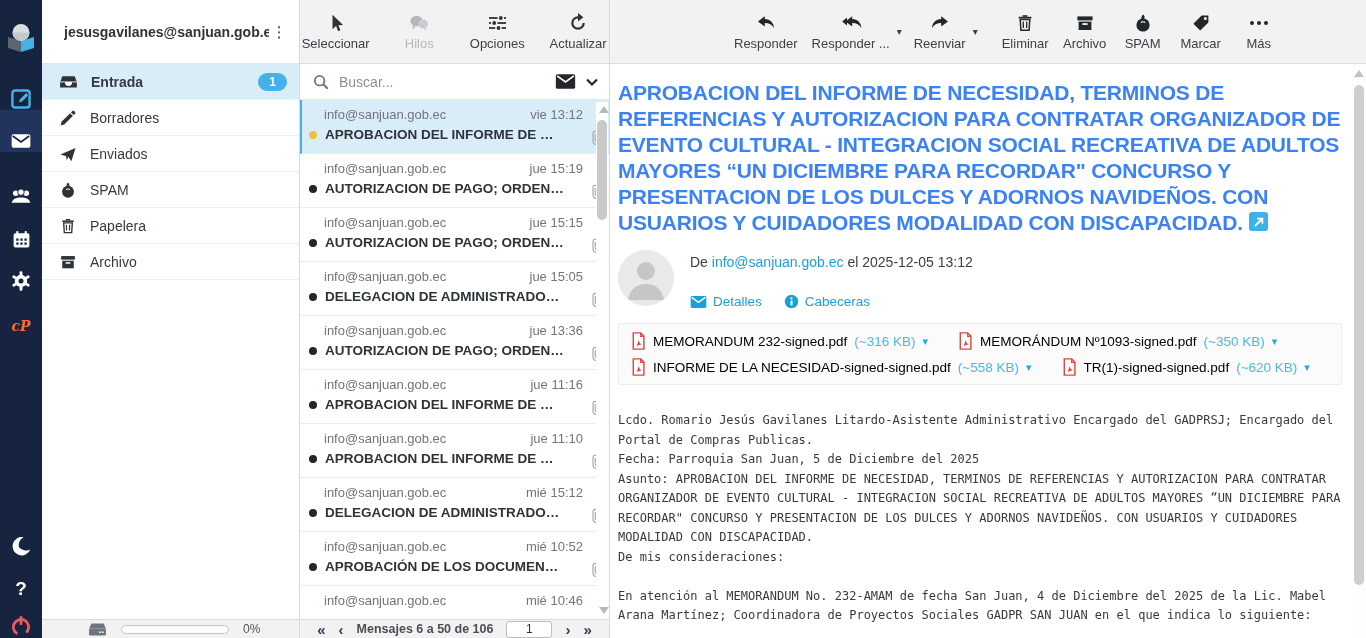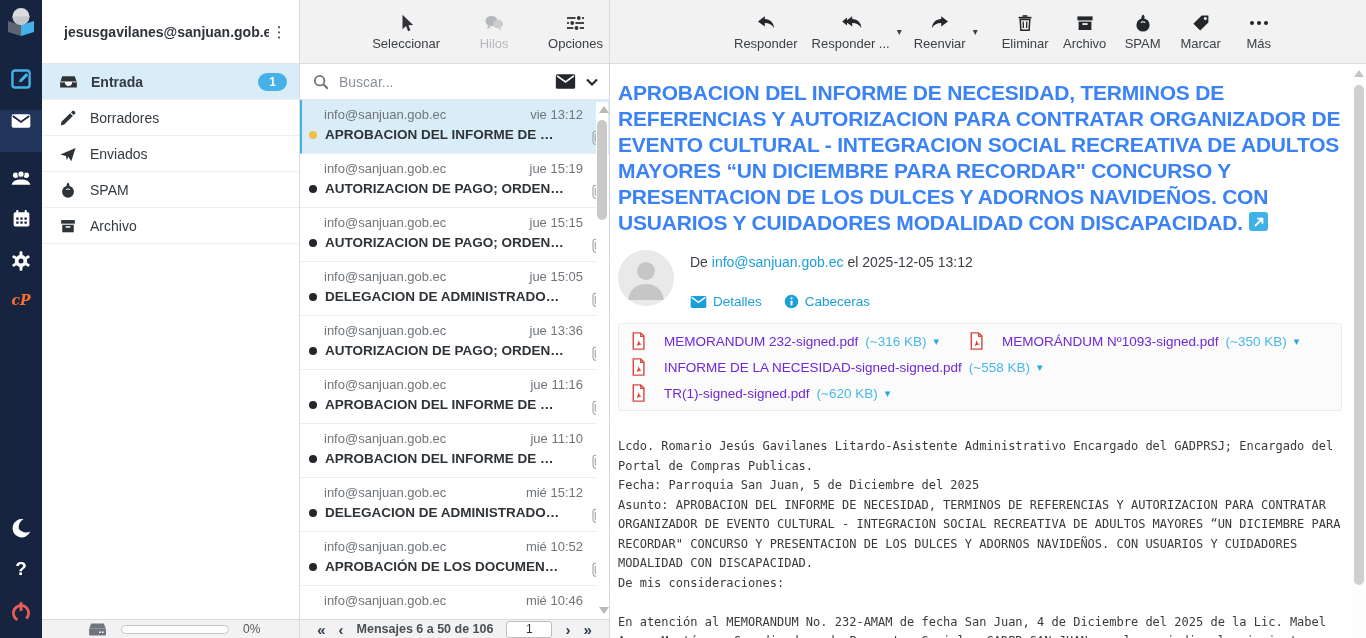--- a/index.html
+++ b/index.html
@@ -1,21 +1,21 @@
 <!DOCTYPE html>
 <html><head>
 <meta charset="utf-8">
 <style>
   * { margin:0; padding:0; box-sizing:border-box; }
   html,body { background:#e9e9e9; }
   .app{position:relative;width:1366px;height:638px;background:#fff;overflow:hidden;
        font-family:"Liberation Sans",sans-serif;color:#30353b;}
   
   .rail{position:absolute;left:0;top:0;width:42px;height:638px;background:#162440;z-index:5;}
-  .rail-item{width:42px;height:42px;display:flex;align-items:flex-start;justify-content:center;cursor:pointer;}
+  .rail-item{width:42px;height:42px;display:flex;align-items:flex-end;justify-content:center;cursor:pointer;}
   .rail-item.active{background:#21345c;}
   .rail-logo{margin:6px 0 14px 0;height:48px;}
   .rail-bottom{position:absolute;bottom:0;left:0;width:42px;}
   .cp-text{color:#ff6c2c;font-weight:bold;font-style:italic;font-size:14px;font-family:"DejaVu Serif",serif;}
   .help-q{color:#fff;font-weight:bold;font-size:19px;}
   
   .folders-col{position:absolute;left:42px;top:0;width:258px;height:638px;background:#fff;border-right:1px solid #d8dadd;}
   .account-header{height:64px;display:flex;align-items:center;padding:0 10px 0 22px;border-bottom:1px solid #e2e4e6;}
   .account-email{font-weight:bold;font-size:14px;color:#2e333a;flex:1;white-space:nowrap;overflow:hidden;}
   .kebab{width:20px;text-align:center;cursor:pointer;color:#262b31;font-size:15px;letter-spacing:0;line-height:5px;}
@@ -57,21 +57,21 @@
   .ext-link{display:inline-block;width:19px;height:19px;background:#3fb0e8;border-radius:3px;vertical-align:-2px;margin-left:6px;cursor:pointer;}
   .sender-block{display:flex;margin-top:14px;gap:16px;}
   .avatar{width:56px;height:56px;border-radius:50%;background:#e9e9e9;overflow:hidden;flex:none;position:relative;}
   .sender-lines{padding-top:4px;font-size:14px;}
   .from-line{color:#3a3f45;}
   .link{color:#1b9fdb;text-decoration:none;cursor:pointer;}
   .meta-links{display:flex;gap:22px;margin-top:24px;align-items:center;}
   .meta-link{display:flex;align-items:center;gap:6px;color:#1b9fdb;font-size:13.5px;cursor:pointer;}
   .attach-box{margin-top:14px;border:1px solid #ececec;background:#fbfbfb;border-radius:2px;padding:8px 12px;display:flex;flex-wrap:wrap;column-gap:30px;row-gap:8px;}
   .attach-item{display:flex;align-items:center;gap:7px;font-size:13.5px;cursor:pointer;}
-  .attach-name{color:#6d28d9;margin-left:11px;}
+  .attach-name{color:#000000;}
   .attach-size{color:#49b8e8;}
   .attach-caret{color:#2aa7e2;font-size:11px;}
   .mail-text{margin-top:26px;font-family:"DejaVu Sans Mono",monospace;font-size:12px;line-height:19.5px;color:#3a3a3a;white-space:pre-wrap;width:735px;}
   
   .sb{position:absolute;background:#fff;}
   .sb-thumb{position:absolute;background:#c9c9c9;border-radius:6px;cursor:pointer;}
   .sb-arrow{position:absolute;left:3px;width:0;height:0;border-left:5px solid transparent;border-right:5px solid transparent;}
   .icon{flex:none;display:block;}
 </style>
 </head>
@@ -189,20 +189,30 @@
     <div class="folder">
       <svg class="icon" width="18" height="18" viewBox="0 0 20 20">
         <circle cx="10" cy="12" r="6.6" fill="#2e3338"></circle>
         <path d="M10 1.6c3 2.2 1.2 4.4.3 5.6l-2.2-.4c.3-1.8.2-3.4 1.9-5.2z" fill="#2e3338"></path>
         <path d="M7.8 9.5a4 4 0 0 1 4.4 0" stroke="#fff" stroke-width="1.1" fill="none"></path>
       </svg>
       <span>SPAM</span>
     </div>
     <div class="folder">
       <svg class="icon" width="18" height="18" viewBox="0 0 20 20">
+        <path d="M5.2 6.5h9.6l-.7 10.8H5.9z" fill="none" stroke="#2e3338" stroke-width="1.5"></path>
+        <rect x="3.6" y="3.8" width="12.8" height="1.7" fill="#2e3338"></rect>
+        <rect x="7.6" y="2.2" width="4.8" height="1.6" fill="#2e3338"></rect>
+        <line x1="8.2" y1="8.6" x2="8.4" y2="15" stroke="#2e3338" stroke-width="1.3"></line>
+        <line x1="11.8" y1="8.6" x2="11.6" y2="15" stroke="#2e3338" stroke-width="1.3"></line>
+      </svg>
+      <span>Papelera</span>
+    </div>
+    <div class="folder">
+      <svg class="icon" width="18" height="18" viewBox="0 0 20 20">
         <rect x="2.4" y="3.4" width="15.2" height="4" fill="#2e3338"></rect>
         <path d="M3.6 8.6h12.8V17H3.6z" fill="#2e3338"></path>
         <rect x="7.4" y="10.2" width="5.2" height="1.7" fill="#fff"></rect>
       </svg>
       <span>Archivo</span>
     </div>
 
     <div class="col-footer quota-footer">
       <svg class="icon" width="19" height="15" viewBox="0 0 20 16">
         <path d="M3.5 1.5h13L19 7H1z" fill="#6f757c"></path>
@@ -239,20 +249,26 @@
               <line x1="1.5" y1="10" x2="18.5" y2="10"></line>
               <line x1="1.5" y1="15" x2="18.5" y2="15"></line>
           </g>
           <g fill="#2f3338" stroke="#f2f2f2" stroke-width="1.4">
             <circle cx="13.3" cy="5" r="2.6"></circle>
               <circle cx="6.7" cy="10" r="2.6"></circle>
               <circle cx="11" cy="15" r="2.6"></circle>
           </g>
         </svg>
         <span class="tb-label">Opciones</span>
+      </div>
+      <div class="tb-btn">
+        <svg class="icon" width="20" height="20" viewBox="0 0 20 20">
+          <path d="M10 3.2a6.8 6.8 0 1 0 6.8 6.8h-2.2A4.6 4.6 0 1 1 10 5.4v3.2l5.4-4.3L10 0z" fill="#2f3338"></path>
+        </svg>
+        <span class="tb-label">Actualizar</span>
       </div>
     </div>
 
     <div class="searchbar">
       <svg class="icon" width="18" height="18" viewBox="0 0 20 20">
         <circle cx="8.5" cy="8.5" r="5.3" fill="none" stroke="#6f757c" stroke-width="2"></circle>
         <line x1="12.6" y1="12.6" x2="17.5" y2="17.5" stroke="#6f757c" stroke-width="2.4"></line>
       </svg>
       <input class="search-input" placeholder="Buscar..." style="">
       <svg class="icon" width="21" height="17" viewBox="0 0 20 16">

